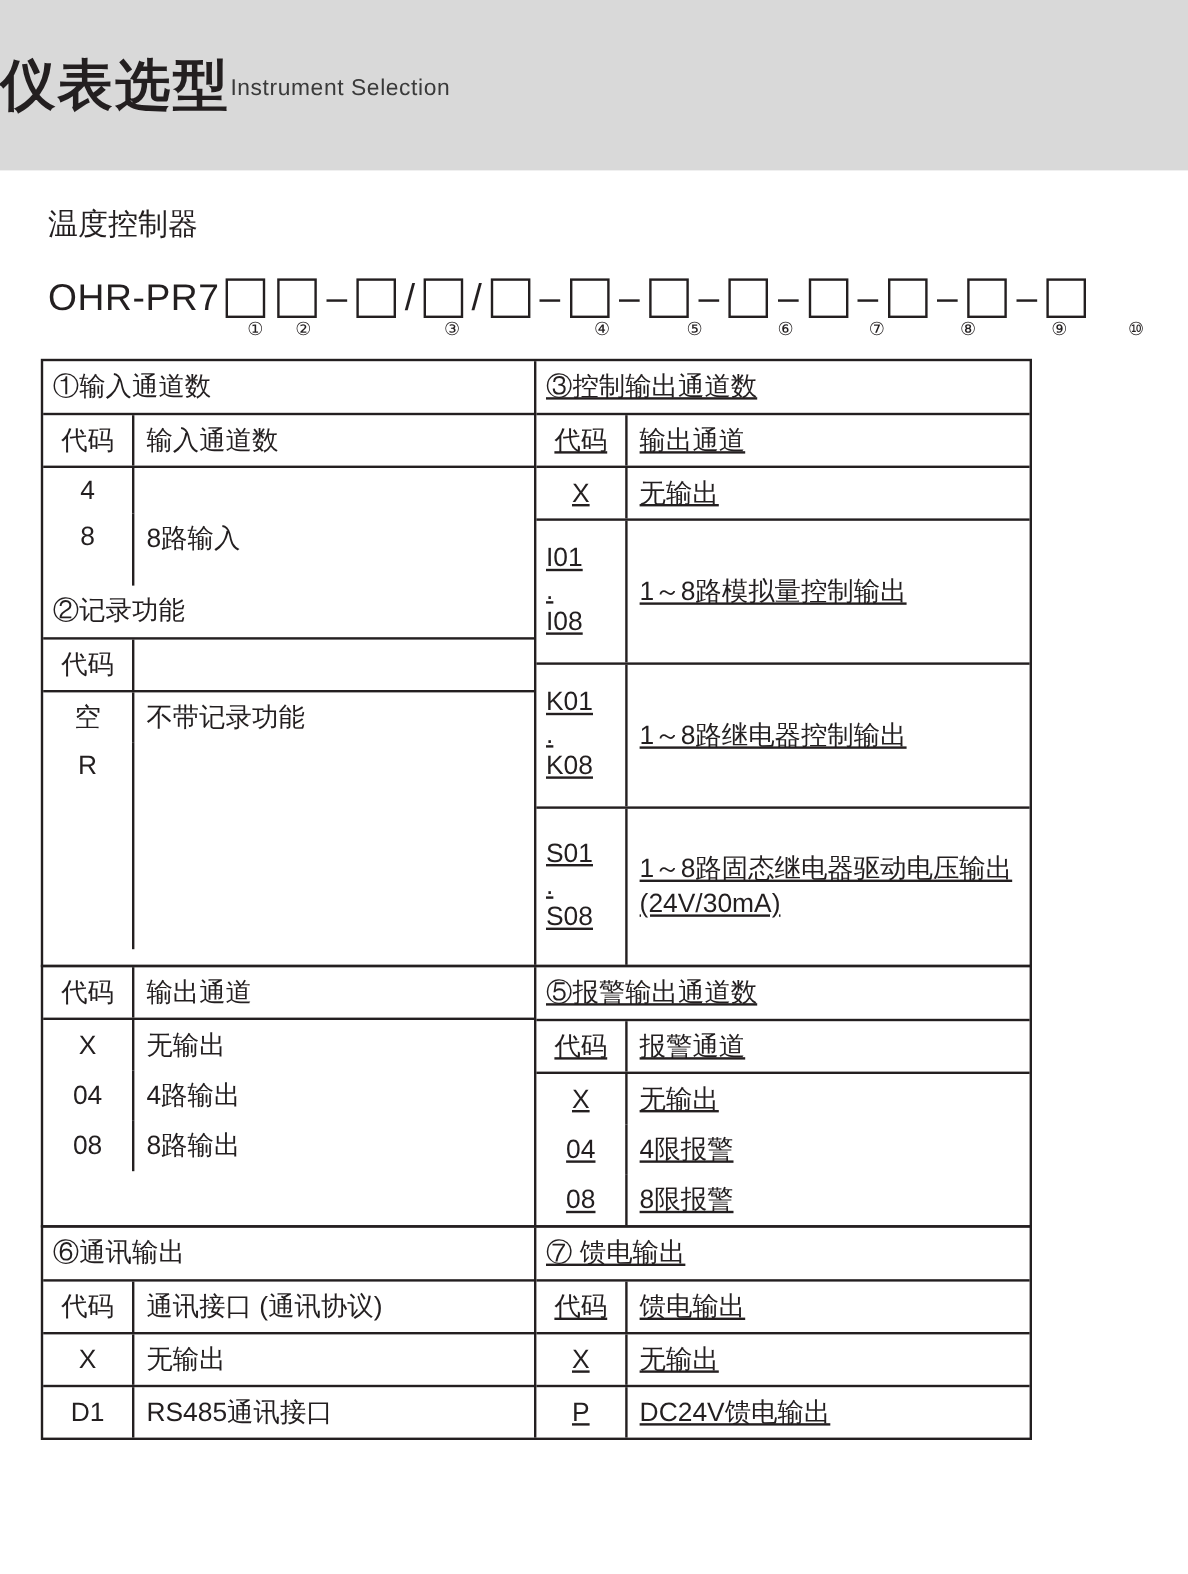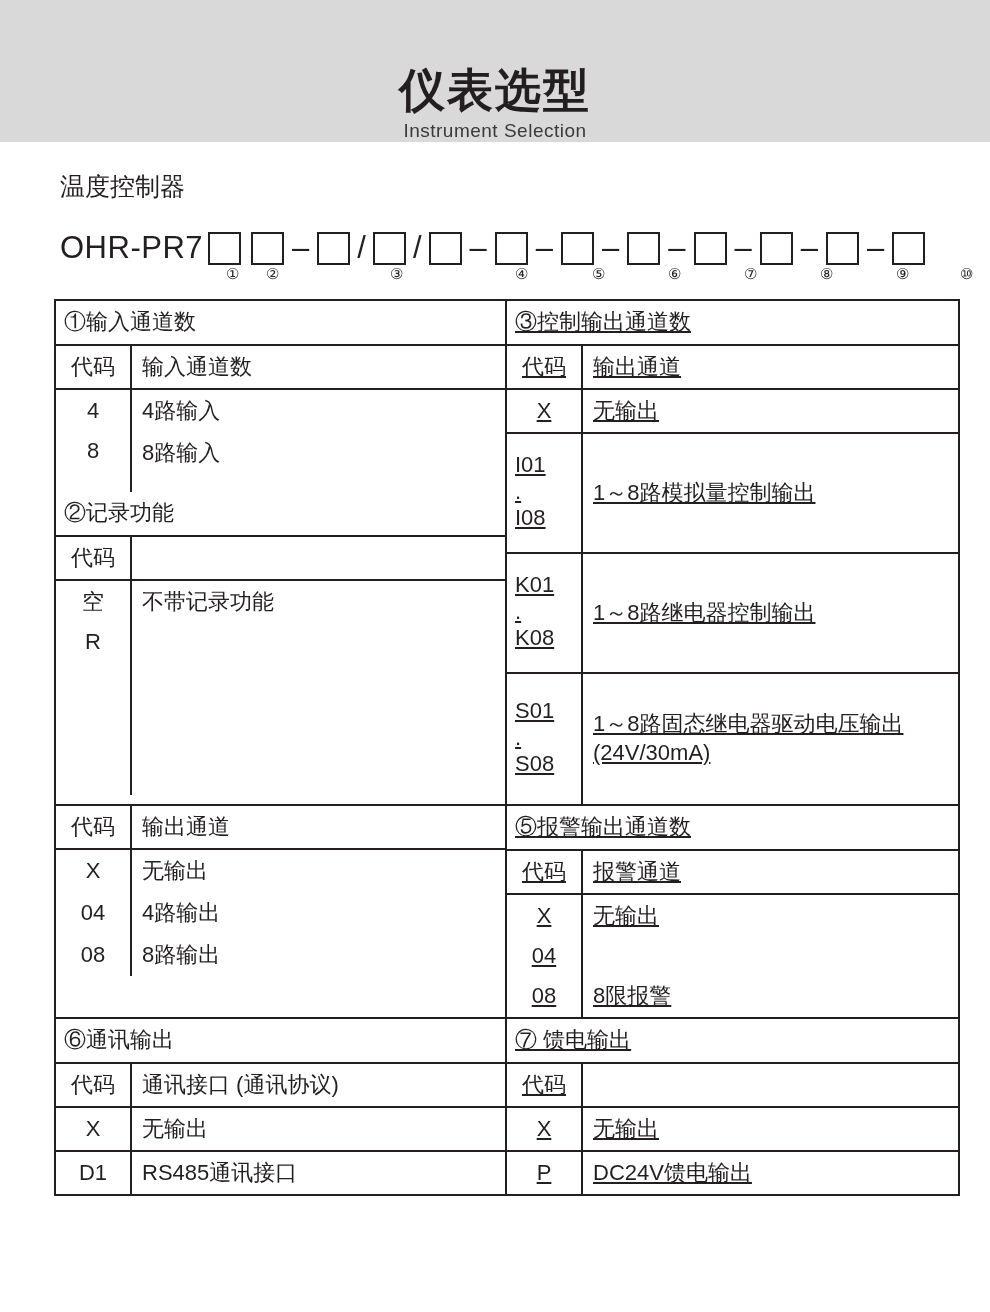--- a/index.html
+++ b/index.html
@@ -18,42 +18,42 @@
     position: relative;
     width: 990px;
     height: 1312px;
   }
 
   
   .banner {
     height: 142px;
     background: #d9d9d9;
     display: flex;
-    flex-direction: column;
+    flex-direction: row;
     align-items: center;
-    justify-content: flex-end;
+    justify-content: flex-start;
   }
   .banner-title {
     font-size: 46px;
     font-weight: bold;
     letter-spacing: 2px;
     line-height: 1.05;
     color: #231f20;
   }
   .banner-sub {
     font-size: 19px;
     color: #3a3a3a;
     letter-spacing: 0.5px;
     margin-top: 6px;
     font-weight: 300;
   }
 
   
   .content {
-    padding: 28px 42px 0 54px;
+    padding: 28px 42px 0 34px;
   }
   .section-title {
     font-size: 25px;
     margin: 0 0 16px 6px;
     color: #231f20;
   }
 
   
   .model-row {
     display: flex;
@@ -94,21 +94,21 @@
     top: 0;
     color: #231f20;
   }
 
   
   .grid {
     margin-top: 8px;
     border: 2px solid #231f20;
     border-right: 2px solid #231f20;
     display: flex;
-    width: 906px;
+    width: 826px;
     box-sizing: border-box;
   }
   .col {
     box-sizing: border-box;
   }
   .col-left { width: 50%; border-right: 2px solid #231f20; }
   .col-right { width: 50%; text-decoration: underline; }
 
   .blk-head {
     font-size: 22px;
@@ -233,21 +233,20 @@
       <div class="col col-left">
 
         <div>
           <div class="blk-head">①输入通道数</div>
           <div class="row hdr-row">
             <div class="cell-code">代码</div>
             <div class="cell-desc">输入通道数</div>
           </div>
           <div class="row no-border-bottom">
             <div class="cell-code">4</div>
-            <div class="cell-desc">4路输入</div>
           </div>
           <div class="row spacer-row">
             <div class="cell-code" style="align-items:flex-start">8</div>
             <div class="cell-desc" style="align-items:flex-start">8路输入</div>
           </div>
         </div>
 
         <div>
           <div class="blk-head">②记录功能</div>
           <div class="row hdr-row">
@@ -334,20 +333,21 @@
           <div class="row hdr-row">
             <div class="cell-code">代码</div>
             <div class="cell-desc">报警通道</div>
           </div>
           <div class="row no-border-bottom">
             <div class="cell-code">X</div>
             <div class="cell-desc">无输出</div>
           </div>
           <div class="row no-border-bottom">
             <div class="cell-code">04</div>
+            <div class="cell-desc">4限报警</div>
           </div>
           <div class="row no-border-bottom">
             <div class="cell-code">08</div>
             <div class="cell-desc">8限报警</div>
           </div>
         </div>
       </div>
     </div>
 
     <div class="grid" style="margin-top:-2px">
@@ -366,20 +366,21 @@
             <div class="cell-code">D1</div>
             <div class="cell-desc">RS485通讯接口</div>
           </div>
         </div>
       </div>
       <div class="col col-right">
         <div>
           <div class="blk-head">⑦ 馈电输出</div>
           <div class="row hdr-row">
             <div class="cell-code">代码</div>
+            <div class="cell-desc">馈电输出</div>
           </div>
           <div class="row">
             <div class="cell-code">X</div>
             <div class="cell-desc">无输出</div>
           </div>
           <div class="row no-border-bottom">
             <div class="cell-code">P</div>
             <div class="cell-desc">DC24V馈电输出</div>
           </div>
         </div>

